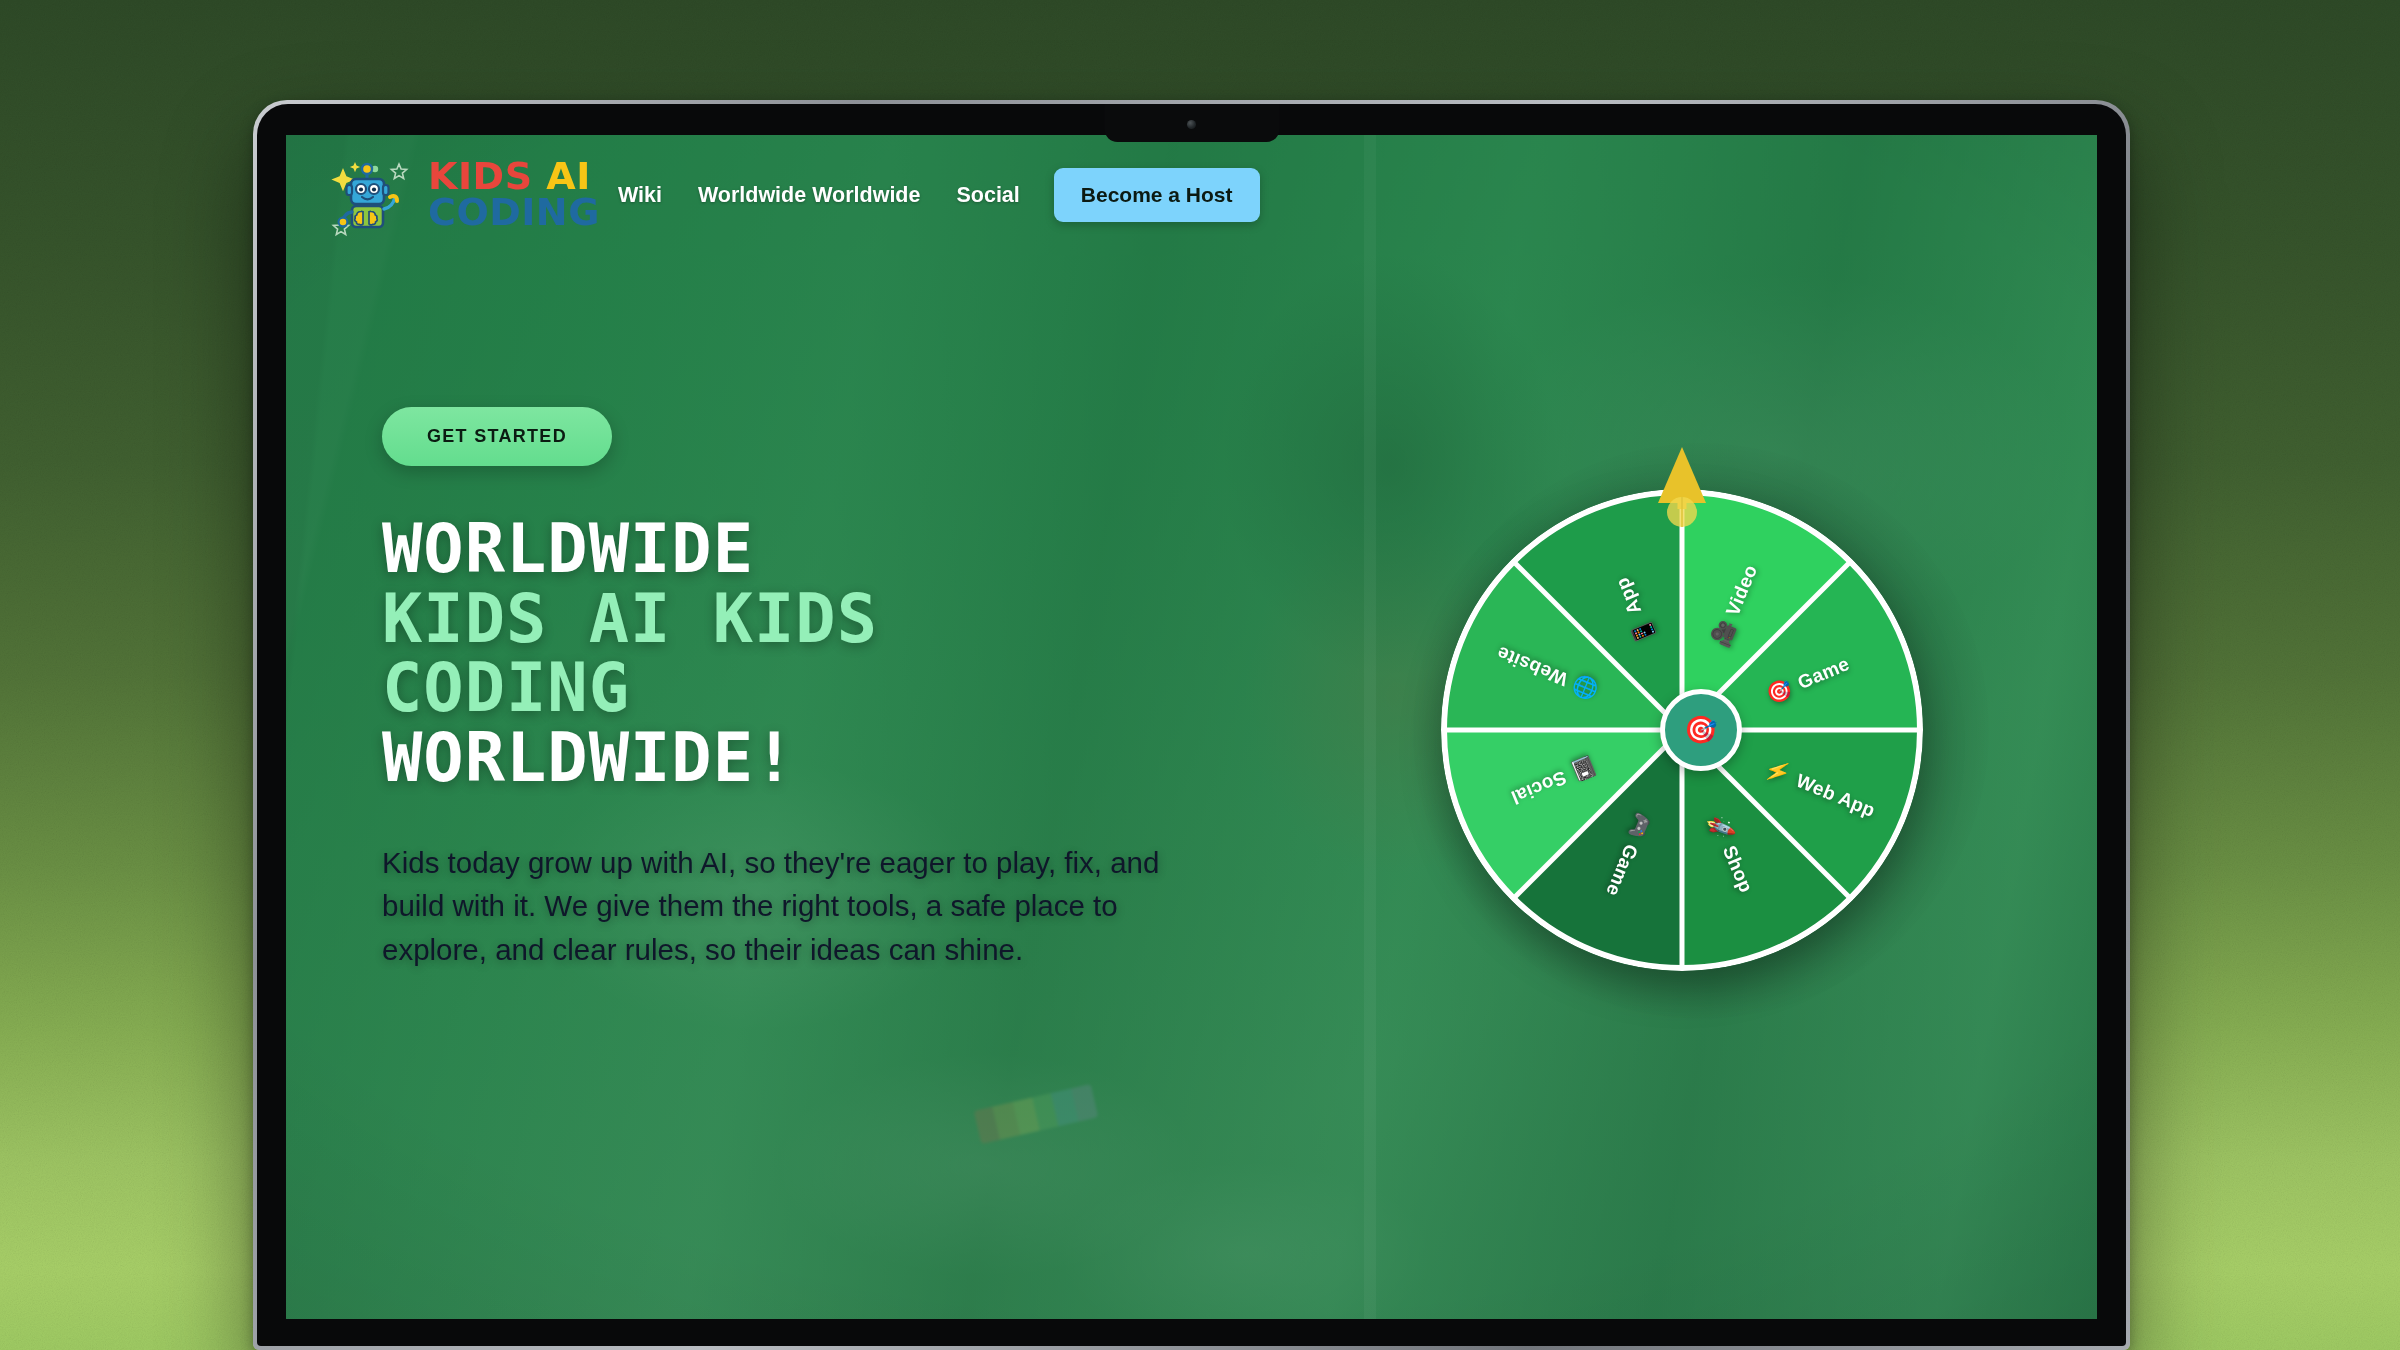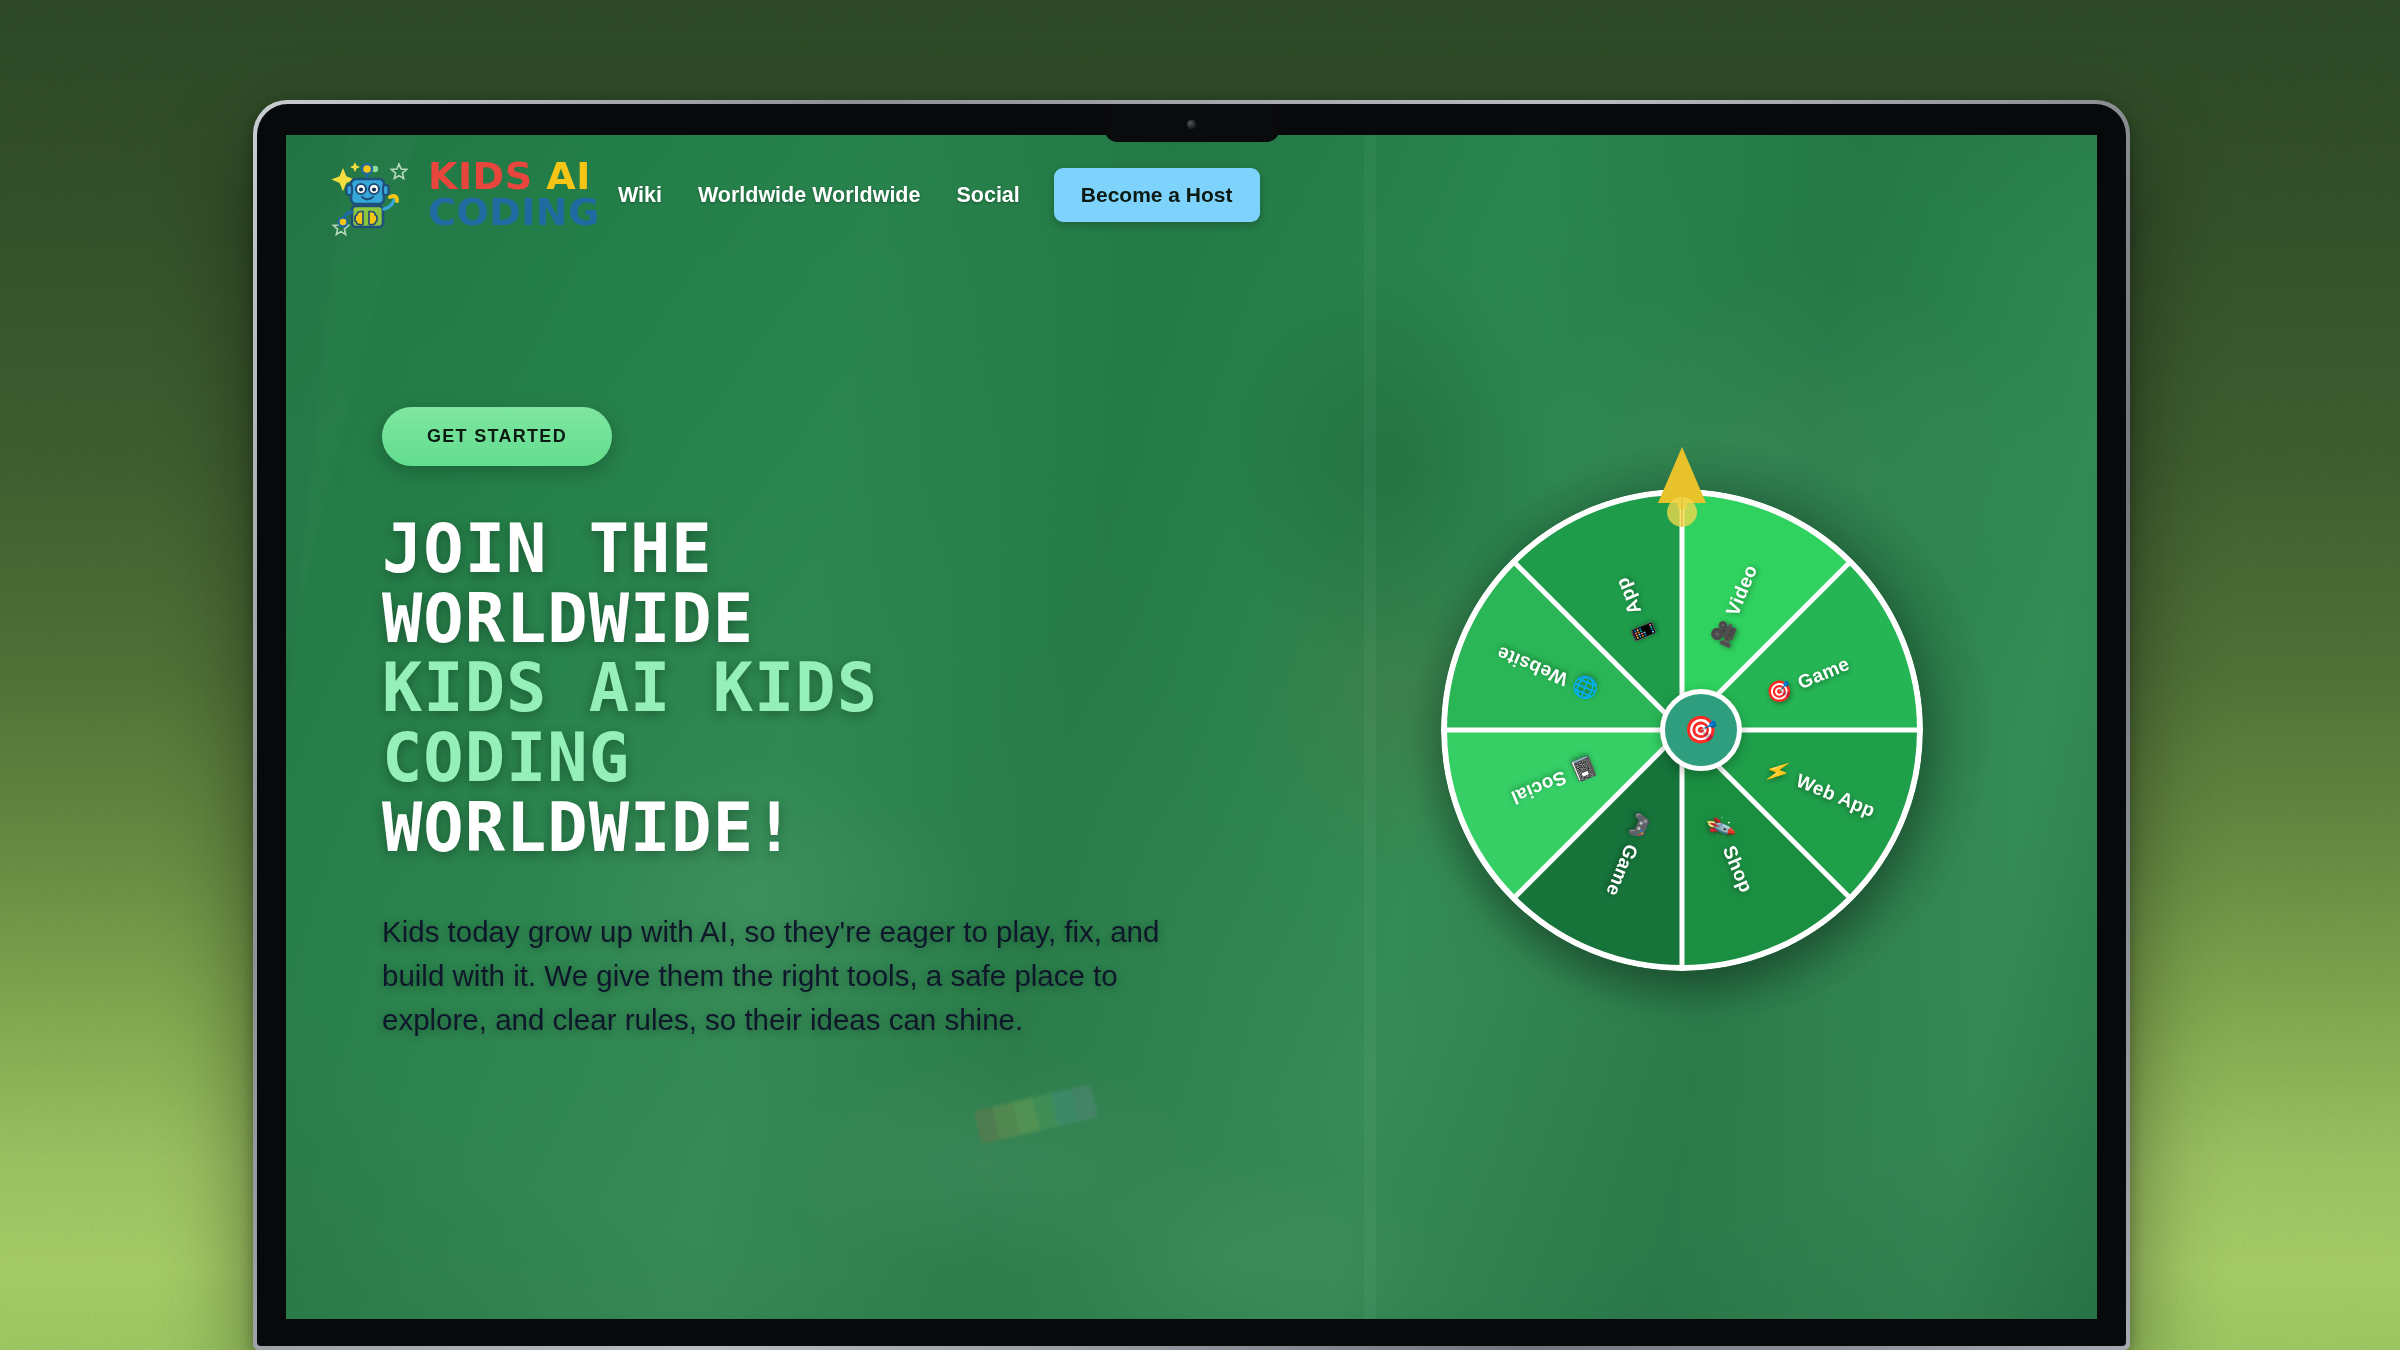--- a/index.html
+++ b/index.html
@@ -391,21 +391,20 @@
                 <a class="navlink">Worldwide Worldwide</a>
                 <a class="navlink">Social</a>
                 <button id="host-btn">Become a Host</button>
               </nav>
             </div>
 
             <div id="hero">
               <button id="get-started">GET STARTED</button>
 
               <h1 id="headline">
-                  <div>JOIN THE</div>
                   <div>WORLDWIDE</div>
                   <div class="accent" style="color: rgb(148, 239, 184);">KIDS AI KIDS</div>
                   <div class="accent" style="color: rgb(148, 239, 184);">CODING</div>
                   <div>WORLDWIDE!</div>
                 </h1>
 
               <p id="subcopy">Kids today grow up with AI, so they're eager to play, fix, and build with it. We give them the right tools, a safe place to explore, and clear rules, so their ideas can shine.</p>
             </div>
 
             <div id="wheel-area">

